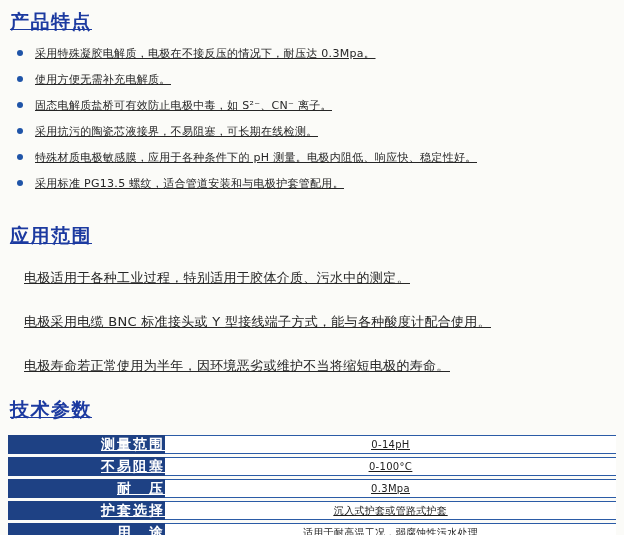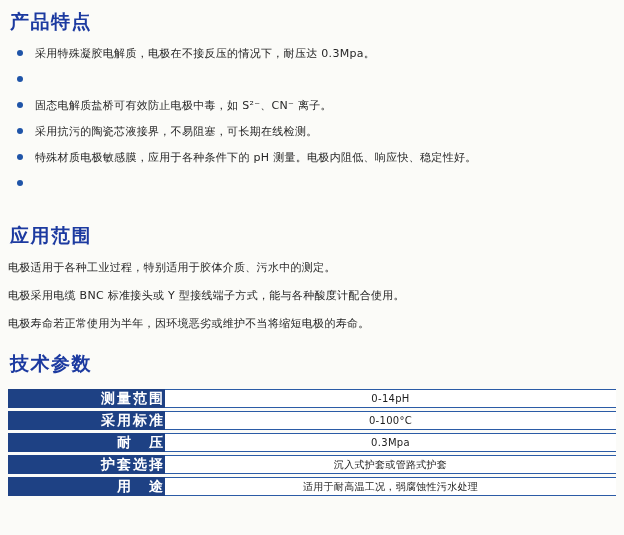--- a/index.html
+++ b/index.html
@@ -3,21 +3,21 @@
 <meta charset="utf-8">
 <style>
   :root {
     --heading: #1c3aa0;
     --bullet: #1f54a8;
     --cell-bg: #1e4184;
     --cell-border: #2b5ba6;
     --text: #262626;
     --page-bg: #fbfbf8;
   }
-  * { box-sizing: border-box; }
+  * { box-sizing: border-box; text-decoration: underline; }
   html, body { margin: 0; padding: 0; }
   body {
     width: 624px;
     height: 535px;
     background: var(--page-bg);
     font-family: "DejaVu Sans", "Liberation Sans", sans-serif;
     color: var(--text);
     overflow: hidden;
   }
   .page { width: 624px; height: 535px; padding: 6px 8px 0 8px; }
@@ -46,22 +46,22 @@
   .dot {
     flex: none;
     width: 6px; height: 6px;
     border-radius: 50%;
     background: var(--bullet);
     margin: 0 12px 0 9px;
   }
 
   .app-paragraphs { margin-top: 4px; }
   .app-paragraphs p {
-    margin: 0;
-    font-size: 11px;
+    margin: 16px;
+    font-size: 13px;
     line-height: 28px;
     letter-spacing: 0.3px;
     white-space: nowrap;
   }
 
   table.spec-table {
     margin-top: 10px;
     width: 608px;
     border-collapse: separate;
     border-spacing: 0 3px;
@@ -95,56 +95,58 @@
 
   <h2 class="section-title title-features">产品特点</h2>
 
   <ul class="feature-list">
     <li>
       <span class="dot"></span>
       <span>采用特殊凝胶电解质，电极在不接反压的情况下，耐压达 0.3Mpa。</span>
     </li>
     <li>
       <span class="dot"></span>
+      <span>使用方便无需补充电解质。</span>
     </li>
     <li>
       <span class="dot"></span>
       <span>固态电解质盐桥可有效防止电极中毒，如 S²⁻、CN⁻ 离子。</span>
     </li>
     <li>
       <span class="dot"></span>
       <span>采用抗污的陶瓷芯液接界，不易阻塞，可长期在线检测。</span>
     </li>
     <li>
       <span class="dot"></span>
       <span>特殊材质电极敏感膜，应用于各种条件下的 pH 测量。电极内阻低、响应快、稳定性好。</span>
     </li>
     <li>
       <span class="dot"></span>
+      <span>采用标准 PG13.5 螺纹，适合管道安装和与电极护套管配用。</span>
     </li>
   </ul>
 
   <h2 class="section-title title-applications">应用范围</h2>
 
   <div class="app-paragraphs">
     <p>电极适用于各种工业过程，特别适用于胶体介质、污水中的测定。</p>
     <p>电极采用电缆 BNC 标准接头或 Y 型接线端子方式，能与各种酸度计配合使用。</p>
     <p>电极寿命若正常使用为半年，因环境恶劣或维护不当将缩短电极的寿命。</p>
   </div>
 
   <h2 class="section-title title-specs">技术参数</h2>
 
   <table class="spec-table">
     <tbody>
       <tr>
         <td class="spec-k">测量范围</td>
         <td class="spec-v">0-14pH</td>
       </tr>
       <tr>
-        <td class="spec-k">采用标准</td>
+        <td class="spec-k">不易阻塞</td>
         <td class="spec-v">0-100°C</td>
       </tr>
       <tr>
         <td class="spec-k">耐　压</td>
         <td class="spec-v">0.3Mpa</td>
       </tr>
       <tr>
         <td class="spec-k">护套选择</td>
         <td class="spec-v">沉入式护套或管路式护套</td>
       </tr>

